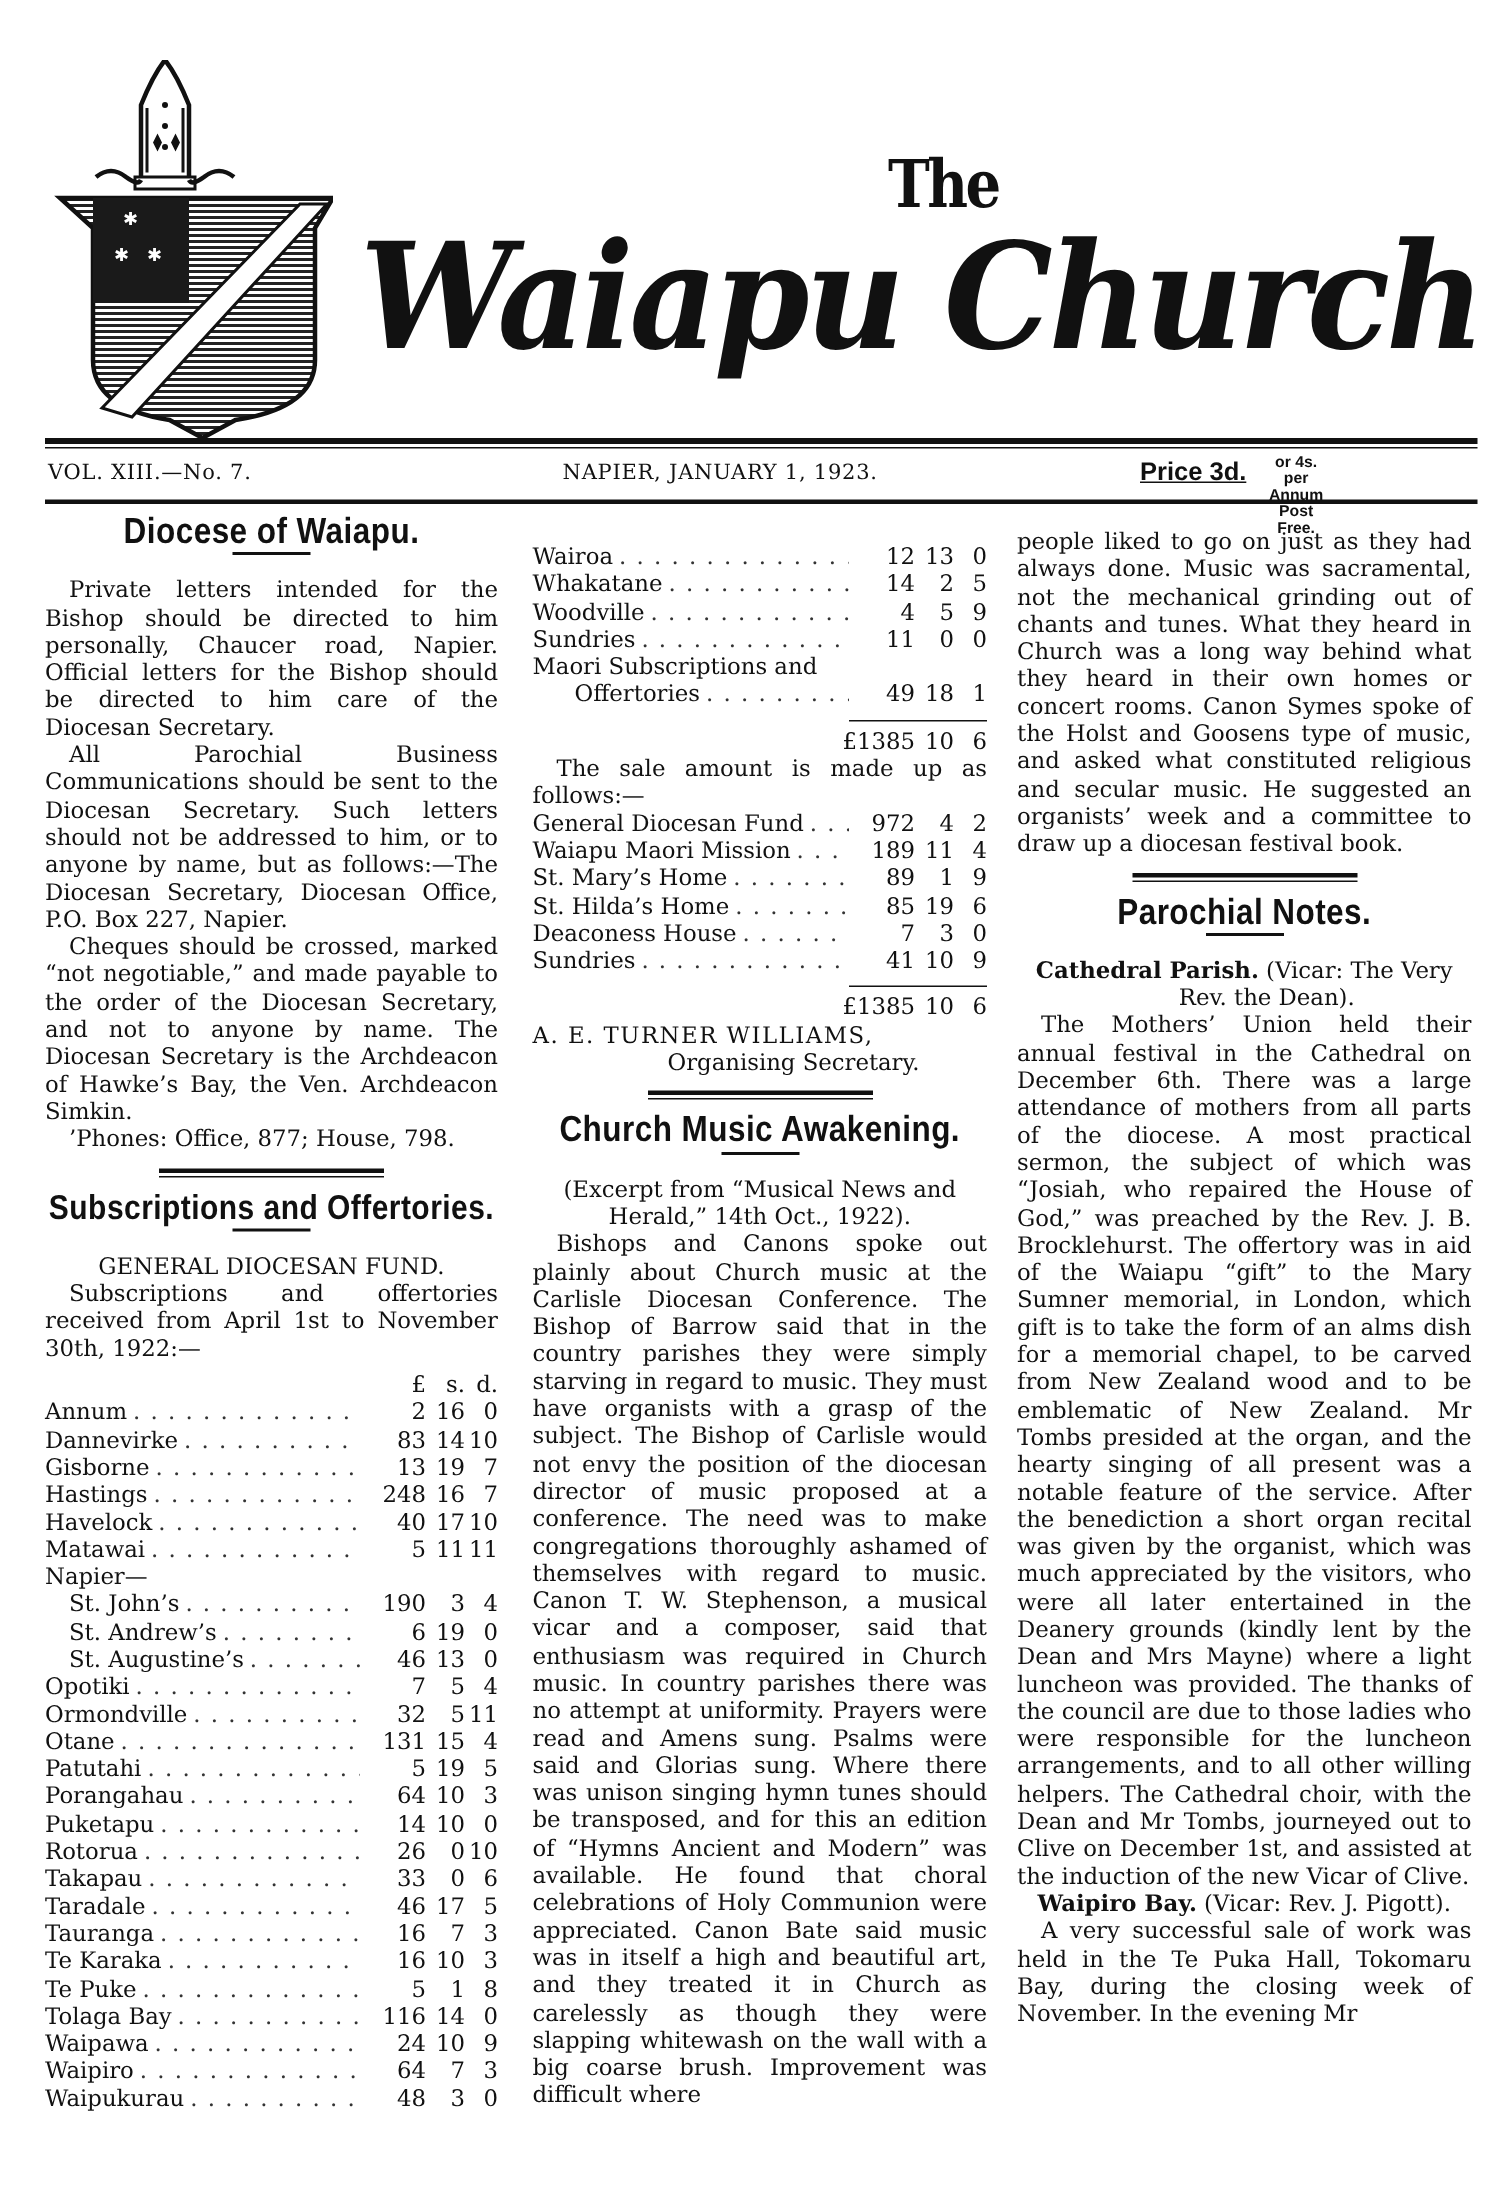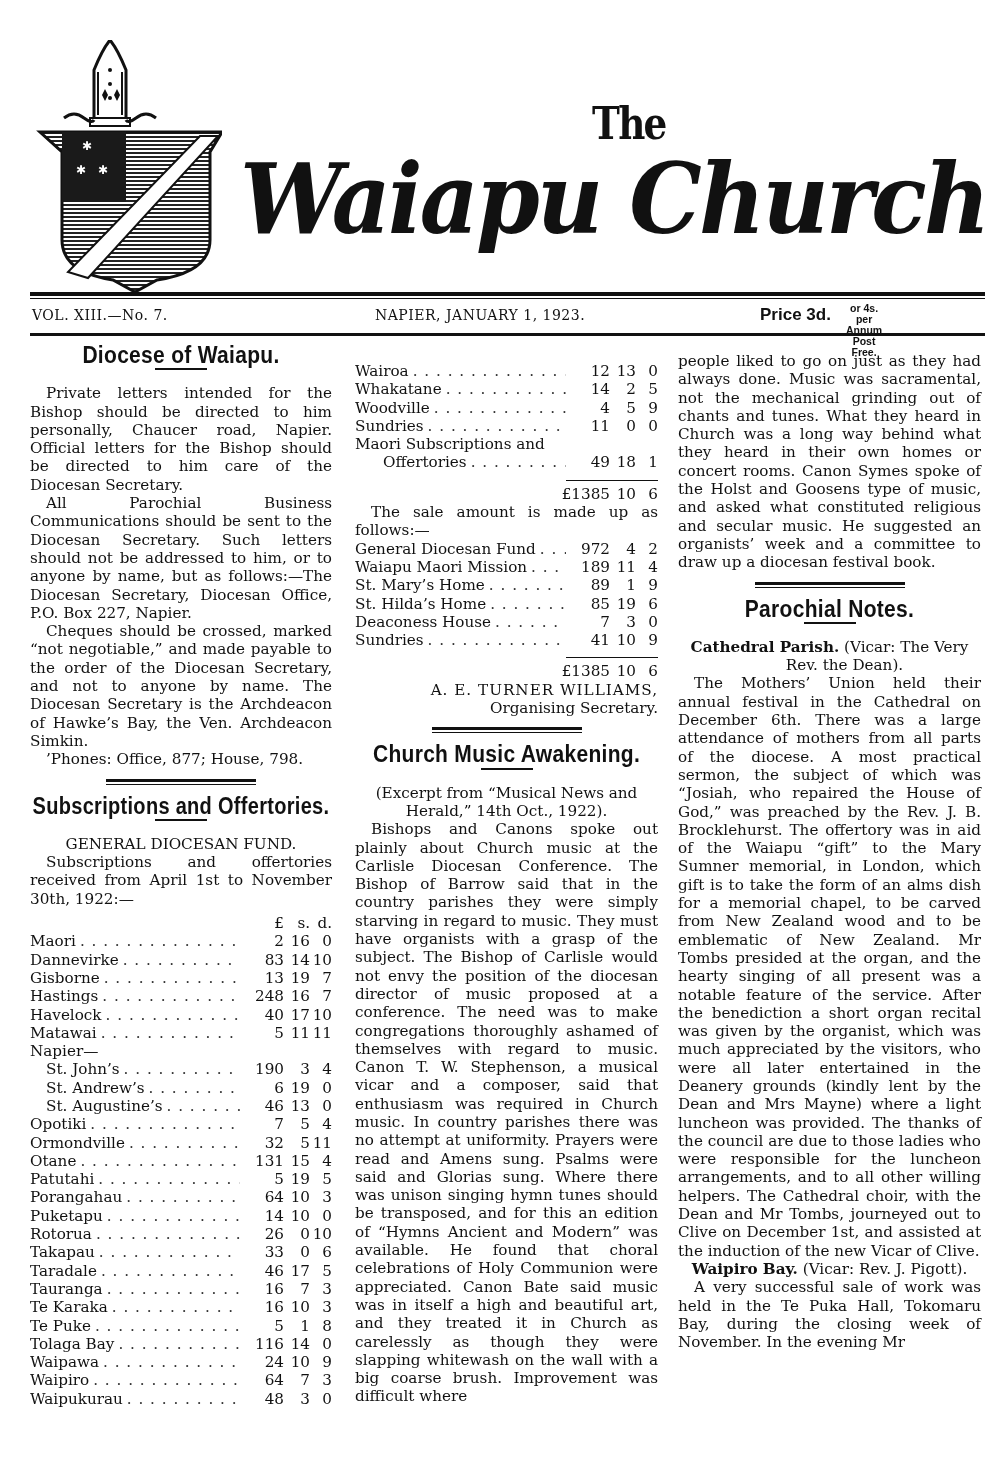--- a/index.html
+++ b/index.html
@@ -10,21 +10,21 @@
   .crest { position: absolute; left: 32px; top: 40px; width: 190px; height: 255px; }
   .the-word { position: absolute; left: 592px; top: 98px; font-family: "DejaVu Serif", serif; font-weight: bold; font-size: 44px; letter-spacing: -2px; transform: scaleX(0.85); transform-origin: left; }
   .gazette-title { position: absolute; left: 240px; top: 150px; font-family: "DejaVu Serif", serif; font-weight: bold; font-size: 98px; letter-spacing: -3px; transform: scaleX(0.93); transform-origin: left; white-space: nowrap; line-height: 1; font-style: italic; }
 
   .rule-thick { position: absolute; left: 30px; width: 955px; height: 4px; background: #111; }
   .rule-thin { position: absolute; left: 30px; width: 955px; height: 1px; background: #111; }
 
   .issue-line { position: absolute; left: 0; top: 303px; width: 860px; height: 30px; font-size: 14px; }
   .vol { position: absolute; left: 32px; top: 4px; letter-spacing: 0.5px; }
   .dateline { position: absolute; left: 375px; top: 4px; letter-spacing: 0.5px; }
-  .price { position: absolute; left: 760px; top: 2px; font-family: "Liberation Sans", sans-serif; font-weight: bold; font-size: 17px; }
+  .price { position: absolute; left: 760px; top: 2px; font-family: "Liberation Sans", sans-serif; font-weight: bold; font-size: 17px; text-decoration: underline; }
   .price-sub { position: absolute; left: 846px; top: 0px; font-family: "Liberation Sans", sans-serif; font-weight: bold; font-size: 10.5px; line-height: 11px; text-align: center; }
 
   .col { position: absolute; top: 340px; font-size: 15.2px; line-height: 18.3px; }
   .col1 { left: 30px; width: 302px; }
   .col2 { left: 355px; width: 303px; }
   .col3 { left: 678px; width: 303px; }
 
   .p { text-align: justify; text-indent: 16px; }
   .p-noindent { text-align: justify; }
   .heading { font-family: "Liberation Sans", sans-serif; font-weight: bold; text-align: center; font-size: 21px; letter-spacing: 0.3px; transform: scaleY(1.15); margin: 6px 0 2px 0; }
@@ -38,21 +38,21 @@
   .ledger-row { display: flex; align-items: baseline; white-space: nowrap; }
   .ledger-row .name { flex: 0 0 auto; }
   .ledger-row .dots { flex: 1 1 auto; overflow: hidden; color: #333; padding-left: 4px; letter-spacing: 1px; }
   .ledger-row .lsd { flex: 0 0 auto; display: flex; align-items: flex-end; }
   .amt { display: inline-block; text-align: right; }
   .amt.l { width: 44px; } .amt.s { width: 26px; } .amt.d { width: 22px; }
   .indent1 { padding-left: 16px; }
   .indent2 { padding-left: 28px; }
   .total-rule { height: 1px; background: #111; width: 92px; margin: 8px 0 4px auto; }
   .total-row { display: flex; justify-content: flex-end; }
-  .sig { text-align: right; }
+  .sig { text-align: left; }
   .sig-name { letter-spacing: 1px; }
   .sig-title { padding-left: 90px; }
 
   .bold { font-weight: bold; }
   .hanging { padding-left: 30px; text-indent: -30px; text-align: center; }
 </style>
 </head>
 <body>
 
 <div class="masthead">
@@ -115,21 +115,21 @@
   <p class="centered">GENERAL DIOCESAN FUND.</p>
   <p class="p">Subscriptions and offertories received from April 1st to November 30th, 1922:—</p>
 
   <div class="ledger-head">
     <span class="amt l">£</span>
     <span class="amt s">s.</span>
     <span class="amt d">d.</span>
   </div>
   <div id="ledger-main">
       <div class="ledger-row">
-        <span class="name">Maori</span>
+        <span class="name">Annum</span>
         <span class="dots"> . . . . . . . . . . . . . . . . . . . . . . . . . . . .</span>
         <span class="lsd">
           <span class="amt l">2</span>
           <span class="amt s">16</span>
           <span class="amt d">0</span>
         </span>
       </div>
       <div class="ledger-row">
         <span class="name">Dannevirke</span>
         <span class="dots"> . . . . . . . . . . . . . . . . . . . . . . . . . . . .</span>

